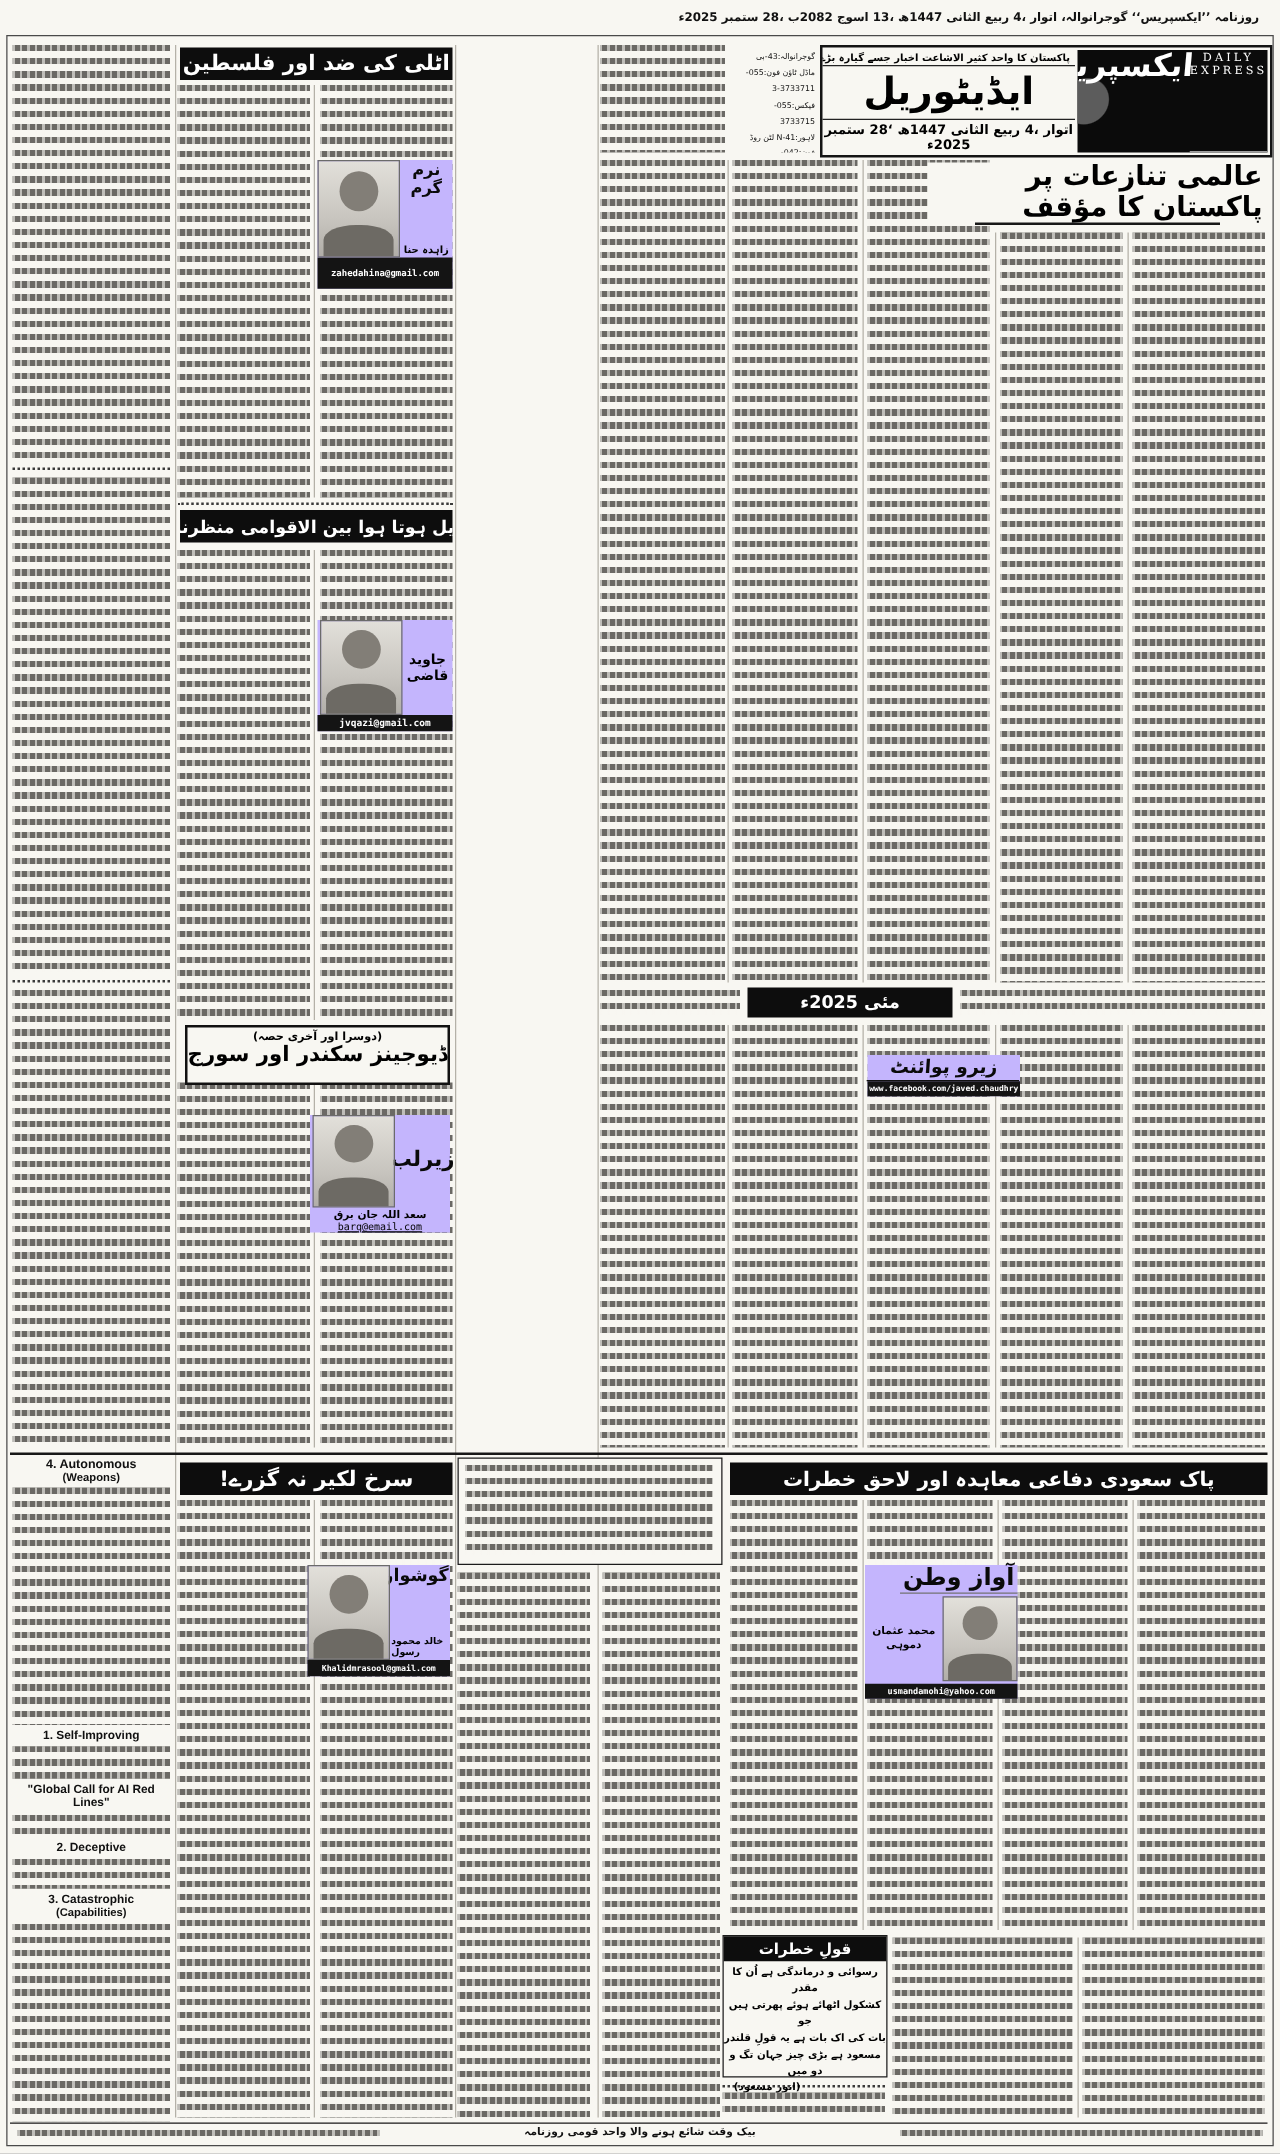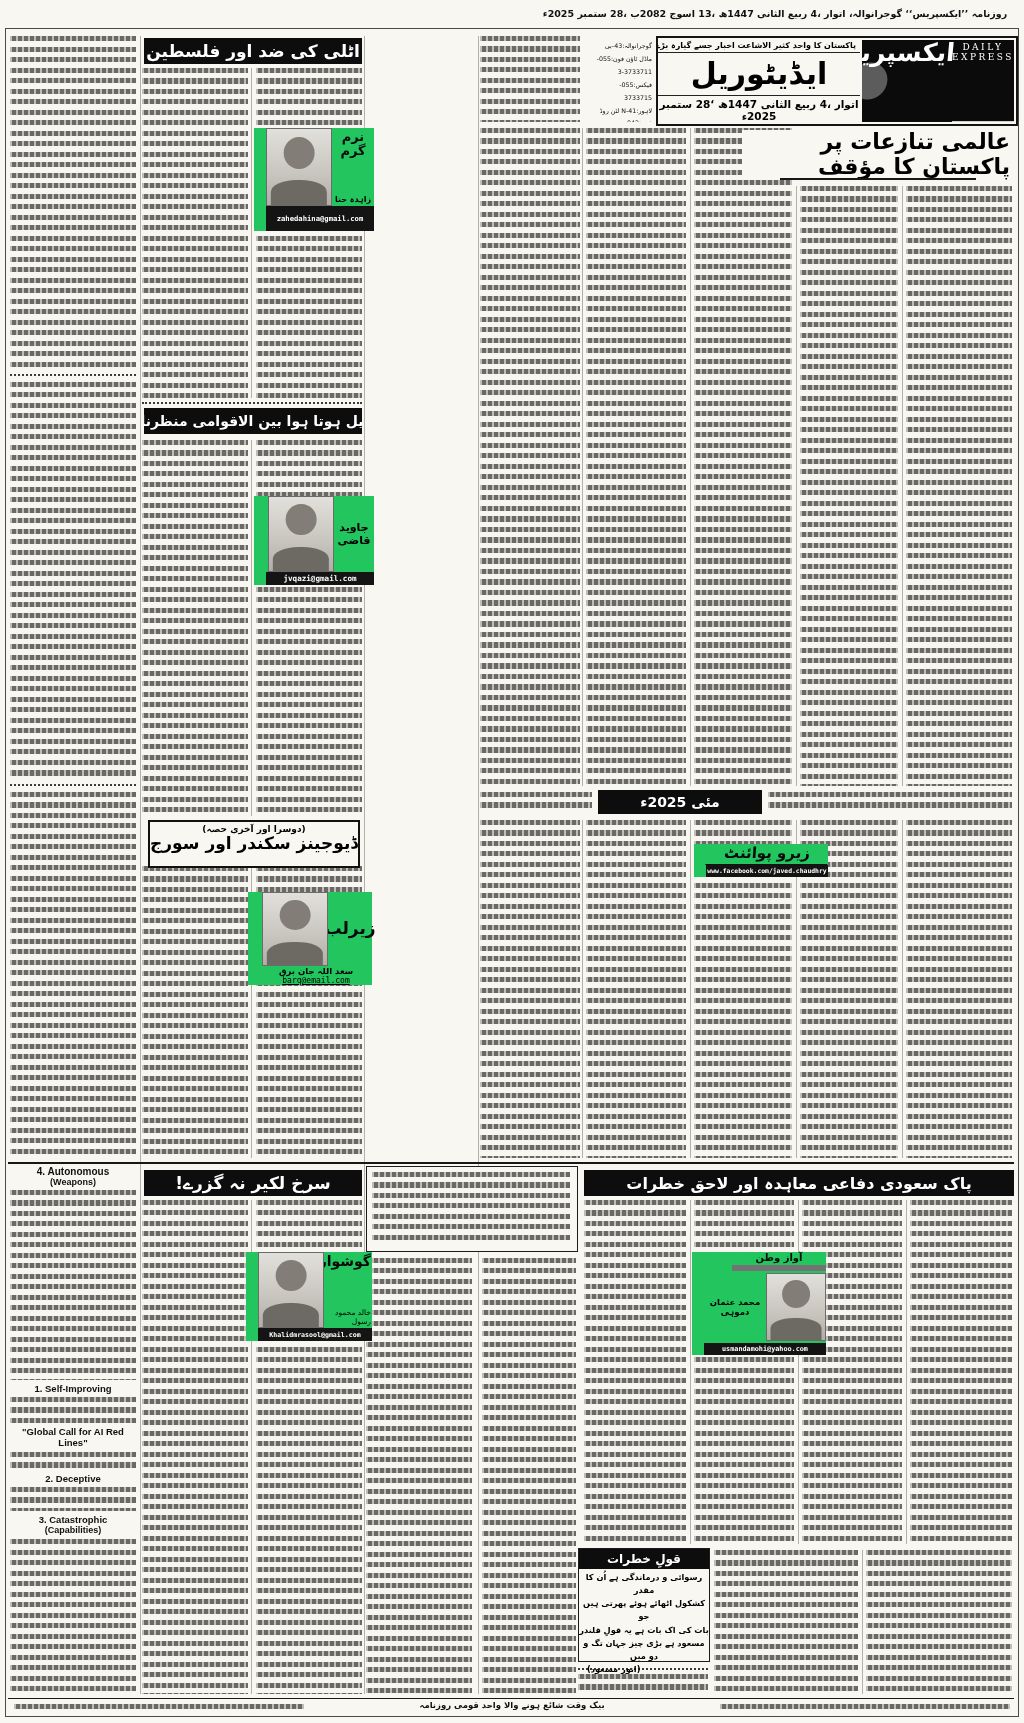--- a/index.html
+++ b/index.html
@@ -24,21 +24,21 @@
          transform:translateX(-50%);border-radius:50%;background:#827e77;}
   .photo::after{content:"";position:absolute;left:50%;bottom:-1px;width:88%;height:34%;
          transform:translateX(-50%);border-radius:46% 46% 0 0;background:#6d6a64;}
   .photo.clr{background:linear-gradient(180deg,#d9d2c3 0%,#b9c0ae 100%);}
   .photo.clr::before{background:#aa7c5d;}
   .photo.clr::after{background:#57534b;}
   .ebar{background:#141414;color:#fff;font-family:"DejaVu Sans Mono",monospace;font-weight:bold;
         text-align:center;direction:ltr;display:flex;align-items:center;justify-content:center;
         white-space:nowrap;overflow:hidden;}
   .clogo{font-weight:800;color:#0a0a0a;text-align:center;line-height:1.05;}
-  .authorbox{position:absolute;background:#22c55e;z-index:2;padding-left:12px;}
+  .authorbox{position:absolute;background:#c4b5fd;z-index:2;}
   .frag{direction:ltr;font-family:"Liberation Sans",sans-serif;font-weight:bold;color:#101010;
         background:#f8f7f2;position:relative;z-index:2;text-align:center;}
   .mast{position:absolute;left:656px;top:36px;width:358px;height:86px;border:2px solid #141414;
         display:flex;flex-direction:row;background:#f8f7f2;z-index:3;}
   .mast-mid{flex:1;display:flex;flex-direction:column;min-width:0;}
   .brandpanel{width:152px;background:#0b0b0b;color:#fff;margin:2px;display:flex;
         flex-direction:row;justify-content:space-between;overflow:hidden;}
   .qbox{position:absolute;border:1px solid #1c1c1c;background:#f8f7f2;z-index:3;}
 </style>
 </head>
@@ -183,40 +183,40 @@
     <div class="tx" style="position:relative;width:126px;height:158px;margin:4px 0;"></div>
   </div>
 
   <div class="hbar" style="left:144px;top:1170px;width:218px;height:26px;font-size:17px;">سرخ لکیر نہ گزرے!</div>
   <div class="tx" style="left:142px;top:1200px;width:106px;height:494px;"></div>
   <div class="tx" style="left:256px;top:1200px;width:106px;height:494px;"></div>
   <div class="authorbox" style="left:246px;top:1252px;width:114px;">
     <div style="display:flex;flex-direction:row;">
       <div style="width:46px;display:flex;flex-direction:column;justify-content:space-between;padding:2px 1px;">
         <div class="clogo" style="font-size:14px;">گوشوارہ</div>
-        <div style="font-size:7.5px;font-weight:normal;text-align:right;">خالد محمود رسول</div>
+        <div style="font-size:7.5px;font-weight:bold;text-align:left;">خالد محمود رسول</div>
       </div>
       <div class="photo" style="width:64px;height:74px;"></div>
     </div>
     <div class="ebar" style="height:13px;font-size:6.6px;">Khalidmrasool@gmail.com</div>
   </div>
 
   <div class="qbox" style="left:366px;top:1166px;width:210px;height:84px;">
     <div class="tx" style="left:5px;top:5px;width:198px;height:72px;"></div>
   </div>
   <div class="tx" style="left:366px;top:1258px;width:106px;height:436px;"></div>
   <div class="tx" style="left:482px;top:1258px;width:94px;height:436px;"></div>
 
   <div class="hbar" style="left:584px;top:1170px;width:430px;height:26px;font-size:16px;">پاک سعودی دفاعی معاہدہ اور لاحق خطرات</div>
   <div class="tx" style="left:584px;top:1200px;width:102px;height:344px;"></div>
   <div class="tx" style="left:694px;top:1200px;width:100px;height:344px;"></div>
   <div class="tx" style="left:802px;top:1200px;width:100px;height:344px;"></div>
   <div class="tx" style="left:910px;top:1200px;width:102px;height:344px;"></div>
   <div class="authorbox" style="left:692px;top:1252px;width:122px;">
-    <div class="clogo" style="font-size:10px;border-bottom:6px solid #737373;padding:1px 0;margin-left:28px;">آواز وطن</div>
+    <div class="clogo" style="font-size:19px;border-bottom:1px solid #737373;padding:1px 0;margin-left:28px;">آواز وطن</div>
     <div style="display:flex;flex-direction:row;align-items:center;padding:2px 0;">
       <div class="photo" style="width:58px;height:66px;"></div>
       <div style="flex:1;font-size:8.5px;font-weight:bold;text-align:center;">محمد عثمان دموہی</div>
     </div>
     <div class="ebar" style="height:12px;font-size:6.8px;">usmandamohi@yahoo.com</div>
   </div>
 
   <div class="qbox" style="left:578px;top:1548px;width:130px;height:112px;">
     <div class="hbar" style="position:relative;width:100%;height:20px;font-size:12px;">قولِ خطرات</div>
     <div style="font-size:8.2px;font-weight:bold;text-align:center;line-height:1.6;padding-top:2px;">

